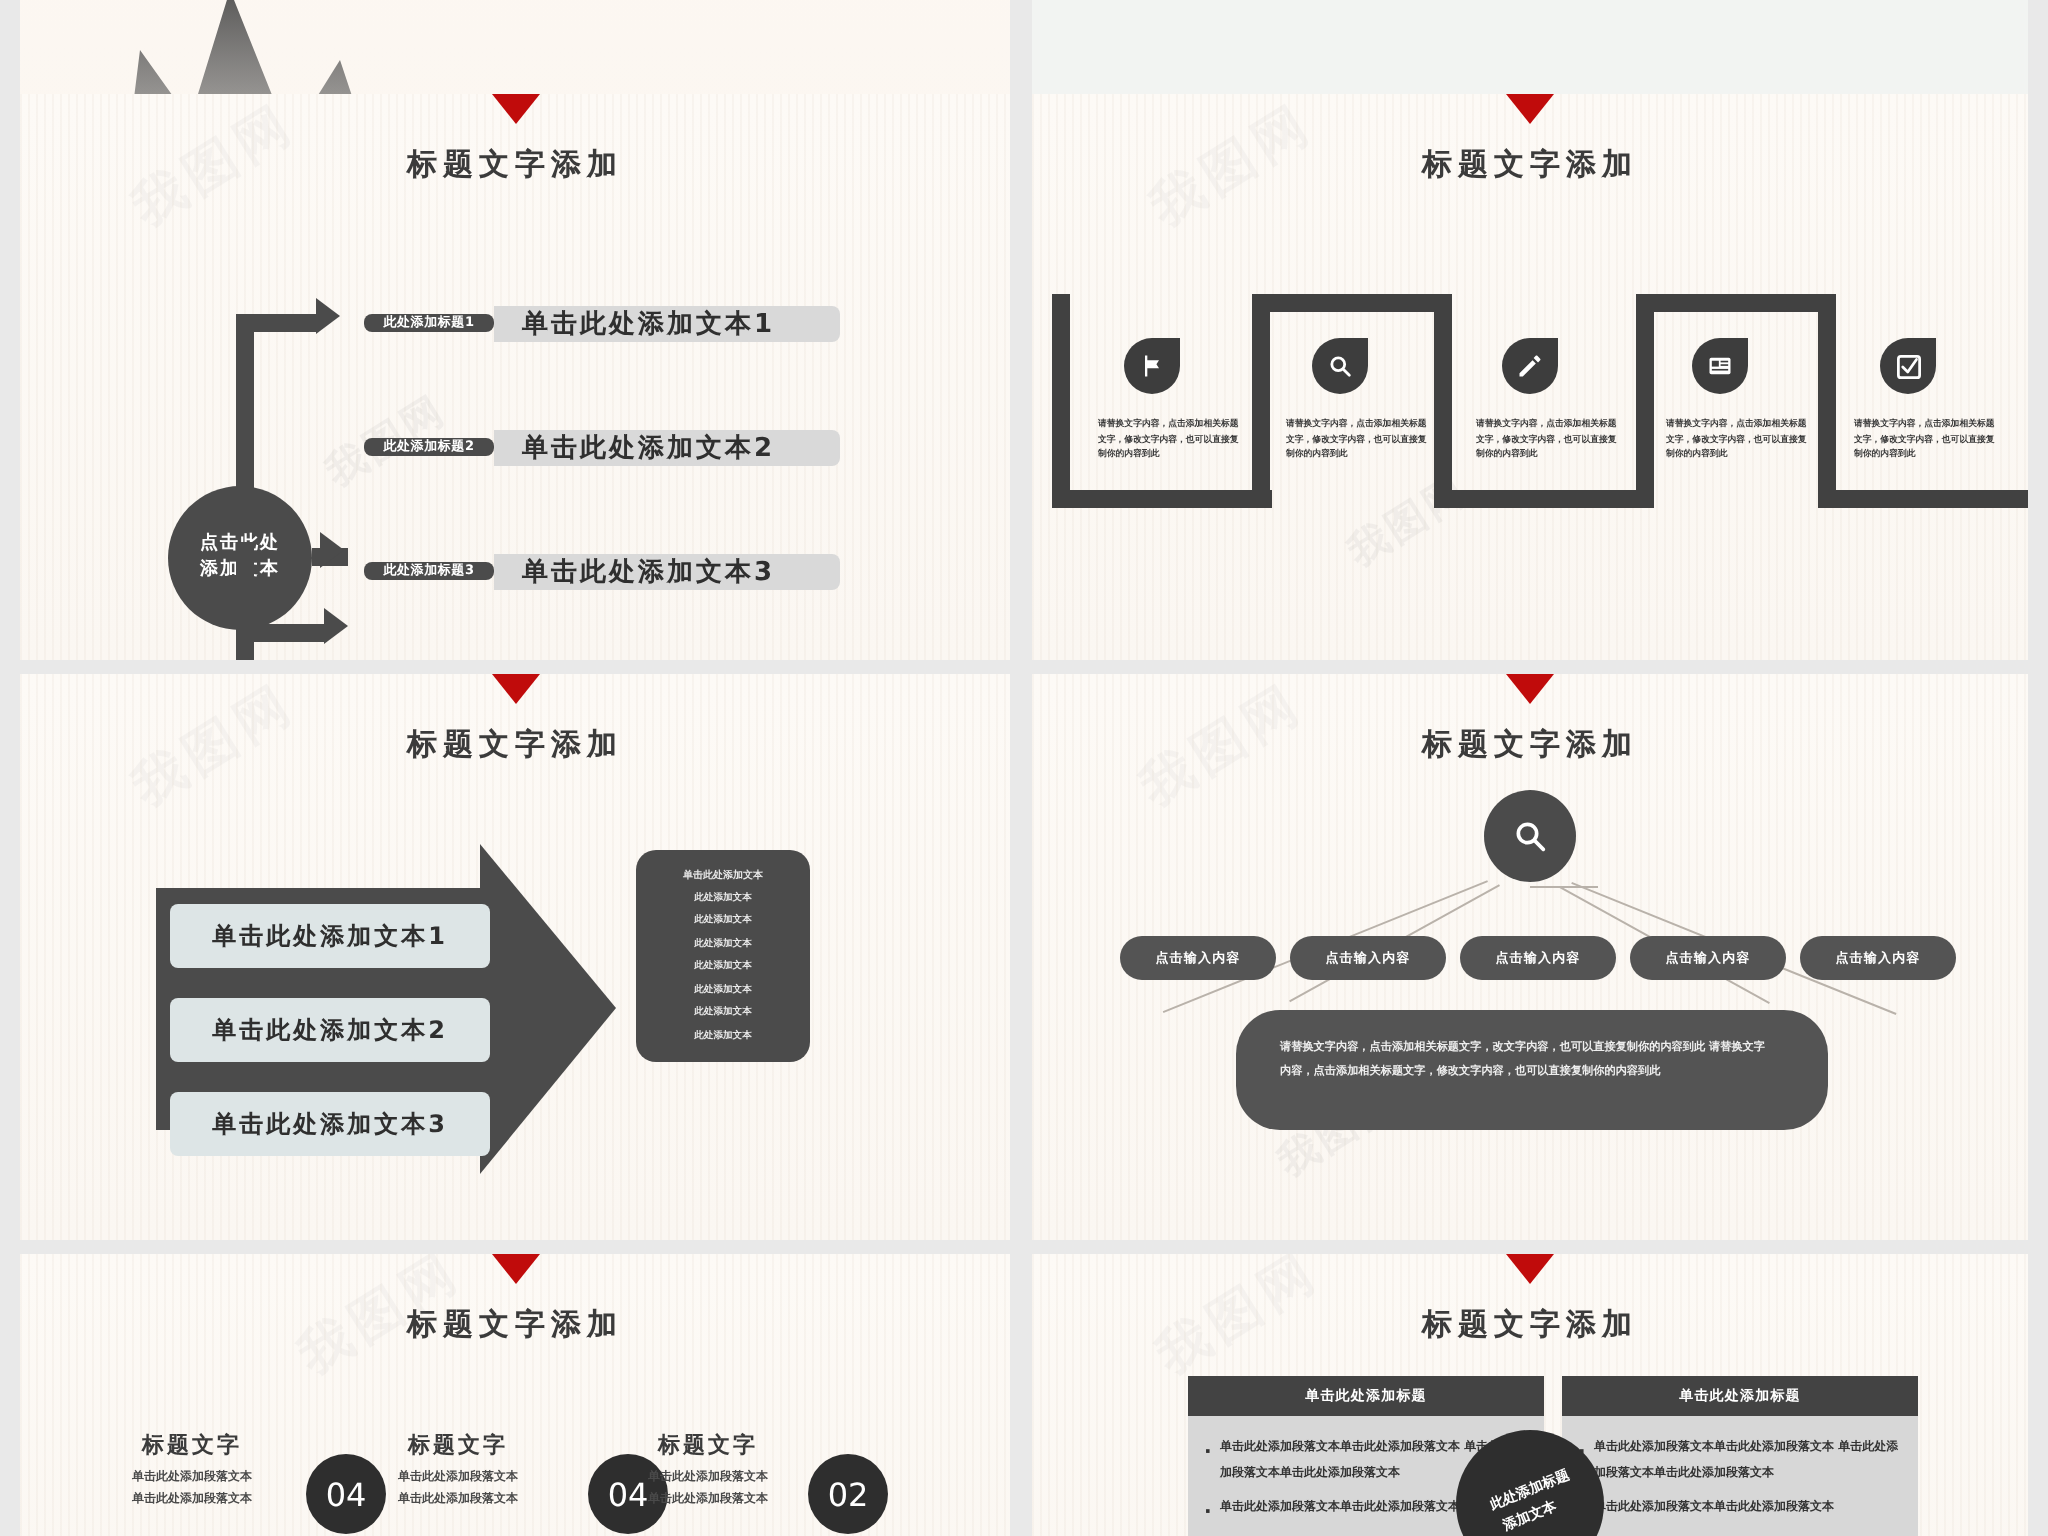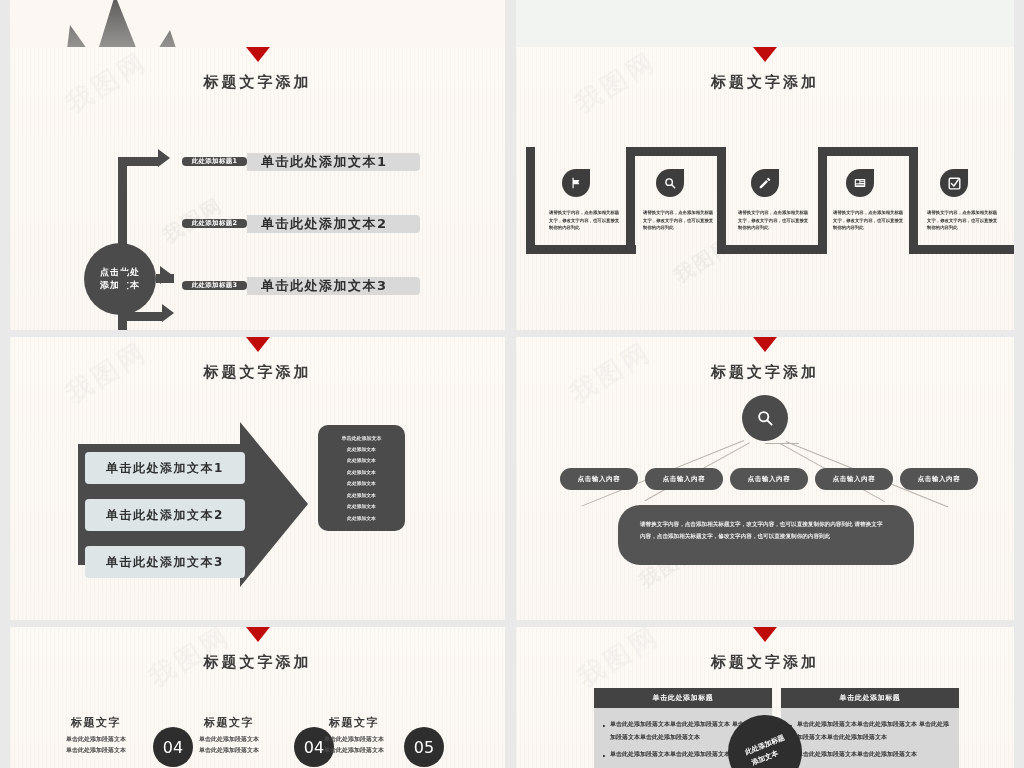--- a/index.html
+++ b/index.html
@@ -360,21 +360,21 @@
       <div>单击此处添加段落文本</div>
       <div>单击此处添加段落文本</div>
     </div>
     <div class="num" style="left:284px;top:100px;">04</div>
 
     <div class="tl-h" style="left:290px;top:88px;width:108px;">标题文字</div>
     <div class="tl-b" style="left:280px;top:106px;width:128px;">
       <div>单击此处添加段落文本</div>
       <div>单击此处添加段落文本</div>
     </div>
-    <div class="num" style="left:394px;top:100px;">05</div>
+    <div class="num" style="left:394px;top:100px;">02</div>
 
     <svg style="position:absolute;left:0;top:130px;width:495px;height:50px">
       <line x1="126" y1="36" x2="150" y2="16" stroke="#777" stroke-width="1"></line>
       <line x1="178" y1="16" x2="200" y2="36" stroke="#777" stroke-width="1"></line>
       <line x1="252" y1="36" x2="274" y2="16" stroke="#777" stroke-width="1"></line>
       <line x1="302" y1="16" x2="324" y2="36" stroke="#777" stroke-width="1"></line>
       <line x1="378" y1="36" x2="400" y2="16" stroke="#777" stroke-width="1"></line>
       <circle cx="126" cy="36" r="2.5" fill="#555"></circle>
       <circle cx="200" cy="36" r="2.5" fill="#555"></circle>
       <circle cx="252" cy="36" r="2.5" fill="#555"></circle>

